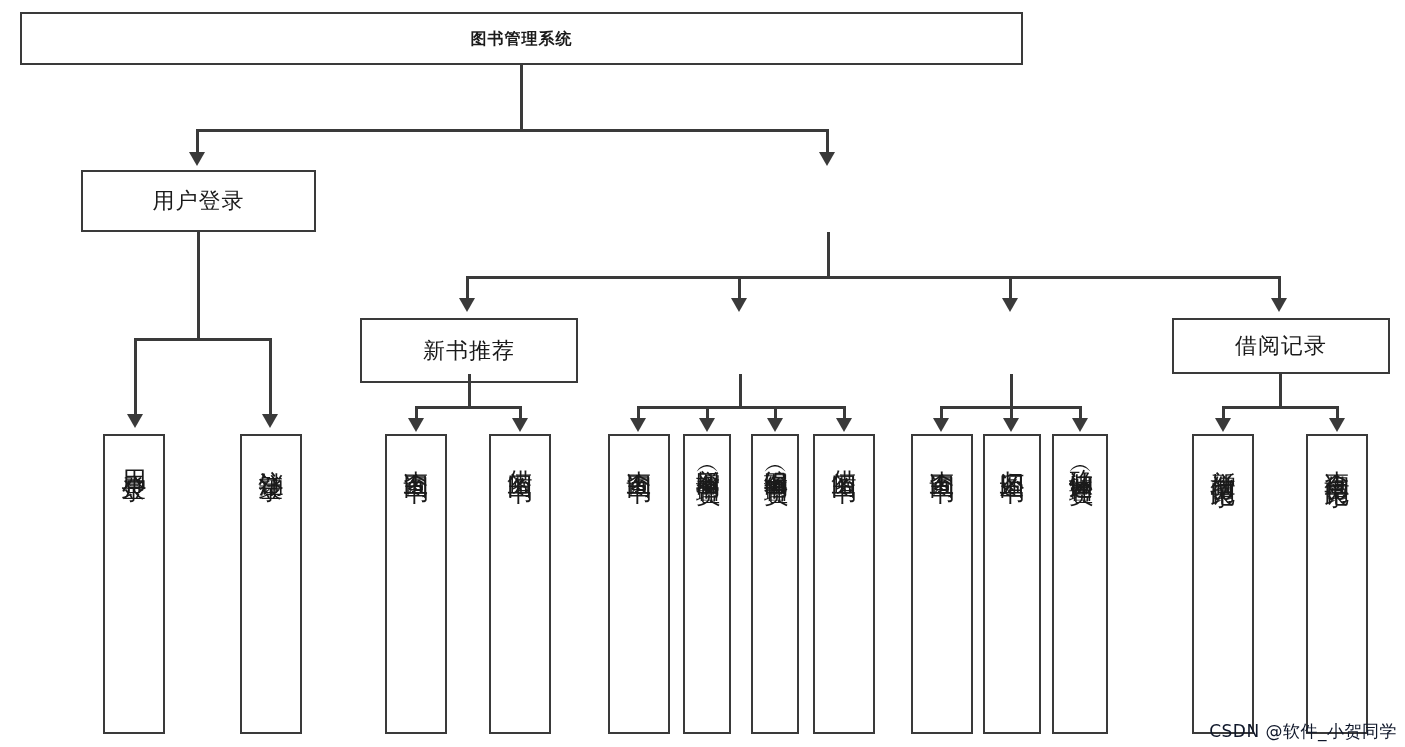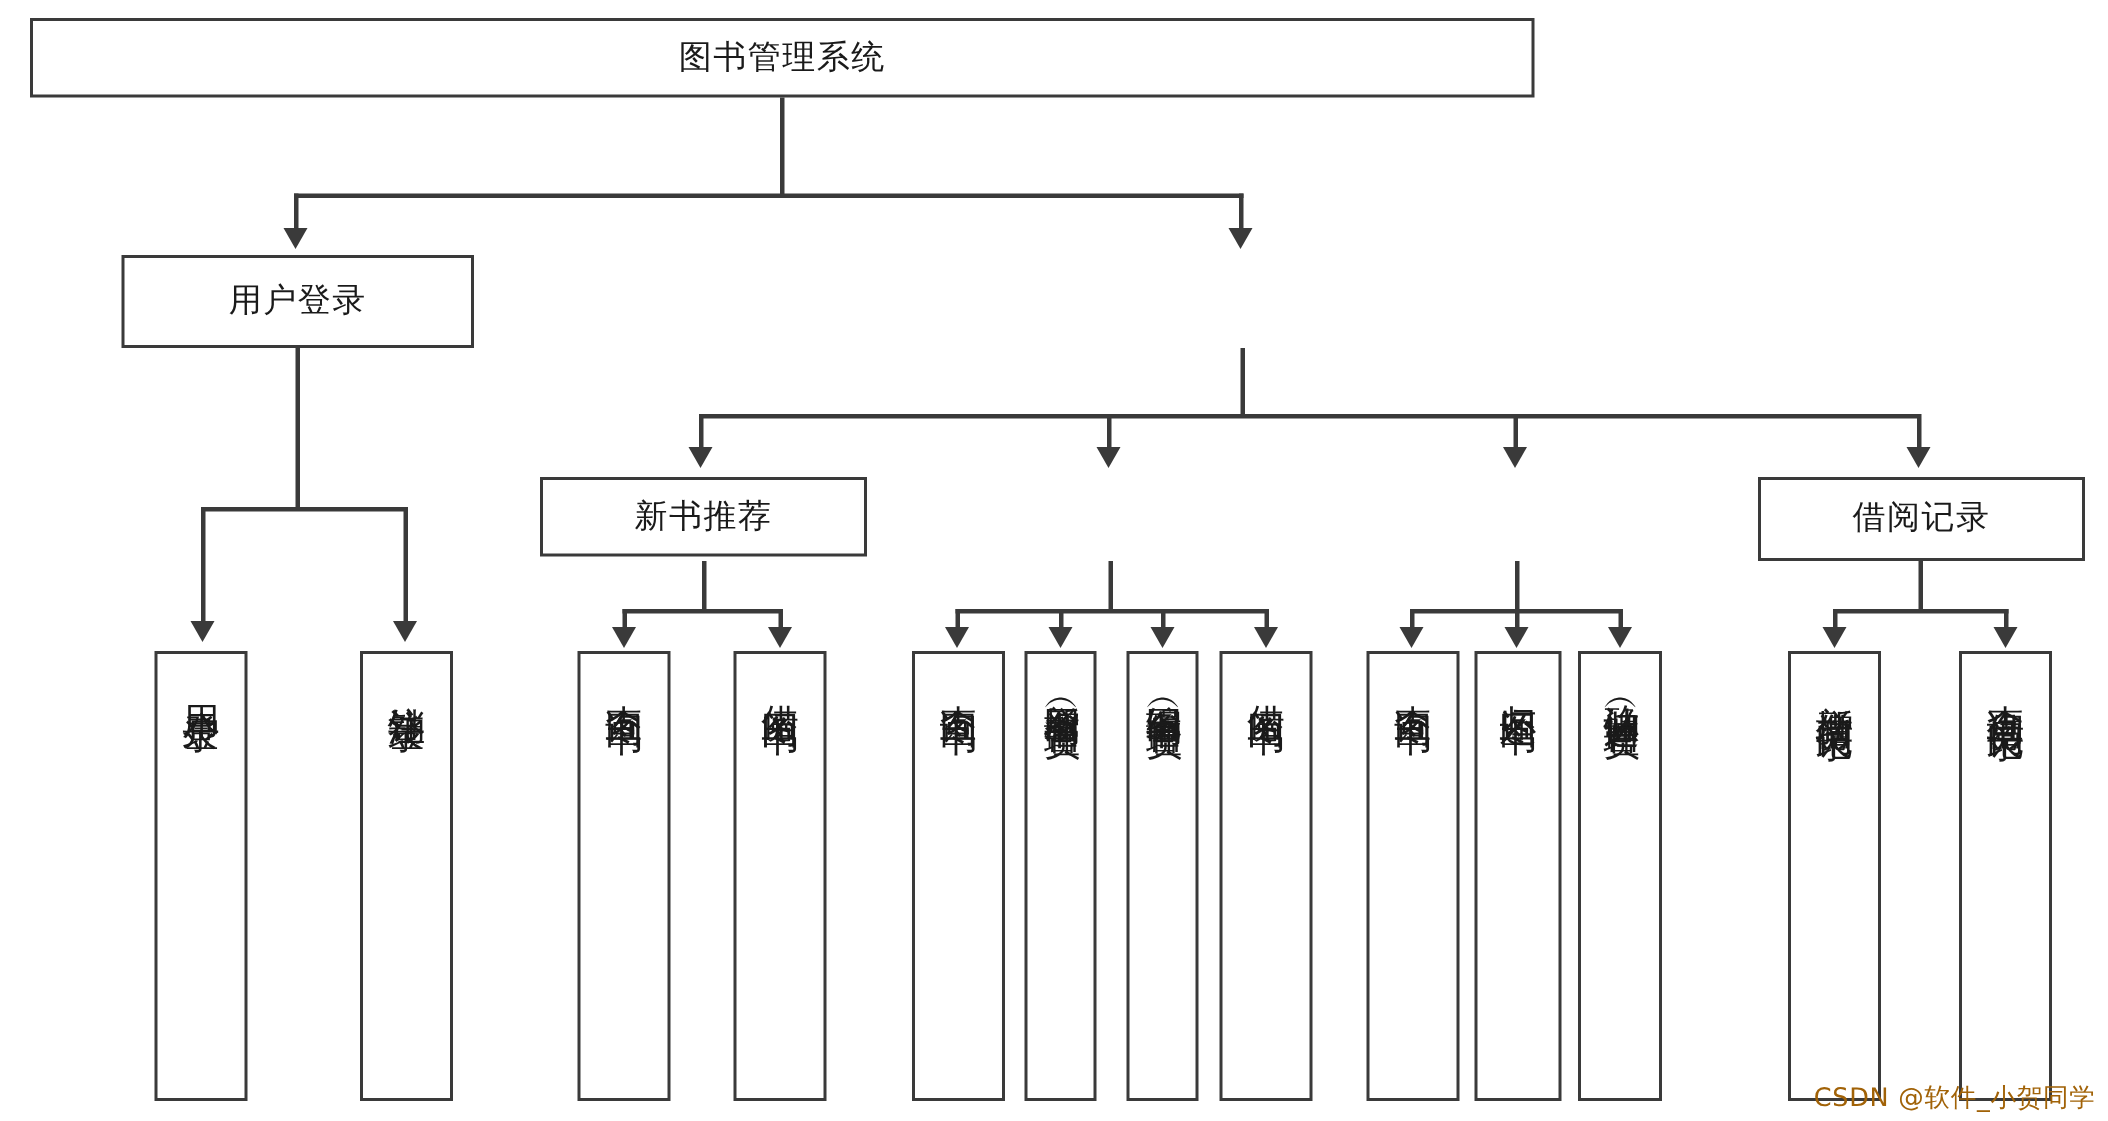--- a/index.html
+++ b/index.html
@@ -27,21 +27,21 @@
     text-align:center;
     white-space:nowrap;
   }
 
   
   .h-node .lbl{
     font-size:22px;
     letter-spacing:1px;
     line-height:1;
   }
-  .root .lbl{font-size:22px;}
+  .root .lbl{font-size:16px;font-weight:bold;}
 
   
   .leaf{
     align-items:flex-start;
     justify-content:center;
     padding-top:14px;
   }
   .leaf .lbl{
     writing-mode:vertical-rl;
     text-orientation:upright;
@@ -66,21 +66,21 @@
     border-left:8px solid transparent;
     border-right:8px solid transparent;
     border-top:14px solid #3a3a3a;
   }
 
   #watermark{
     position:absolute;
     right:8px;
     bottom:4px;
     font-size:17px;
-    color:#a16207;
+    color:#0f172a;
     letter-spacing:0.5px;
     white-space:nowrap;
     pointer-events:none;
   }
 </style>
 </head>
 <body>
 
 <div id="diagram">
 
@@ -120,21 +120,21 @@
 
   <div class="vline" style="left:466px;top:276px;width:3px;height:24px;"></div>
   <div class="arrow" style="left:459px;top:298px;"></div>
   <div class="vline" style="left:738px;top:276px;width:3px;height:24px;"></div>
   <div class="arrow" style="left:731px;top:298px;"></div>
   <div class="vline" style="left:1009px;top:276px;width:3px;height:24px;"></div>
   <div class="arrow" style="left:1002px;top:298px;"></div>
   <div class="vline" style="left:1278px;top:276px;width:3px;height:24px;"></div>
   <div class="arrow" style="left:1271px;top:298px;"></div>
 
-  <div class="node h-node" style="left:360px;top:318px;width:218px;height:53px;">
+  <div class="node h-node" style="left:360px;top:318px;width:218px;height:65px;">
     <span class="lbl">新书推荐</span>
   </div>
   <div class="node h-node" style="left:1172px;top:318px;width:218px;height:56px;">
     <span class="lbl">借阅记录</span>
   </div>
 
   <div class="vline" style="left:468px;top:374px;width:3px;height:34px;"></div>
   <div class="hline" style="left:415px;top:406px;width:107px;height:3px;"></div>
   <div class="vline" style="left:415px;top:406px;width:3px;height:14px;"></div>
   <div class="arrow" style="left:408px;top:418px;"></div>

